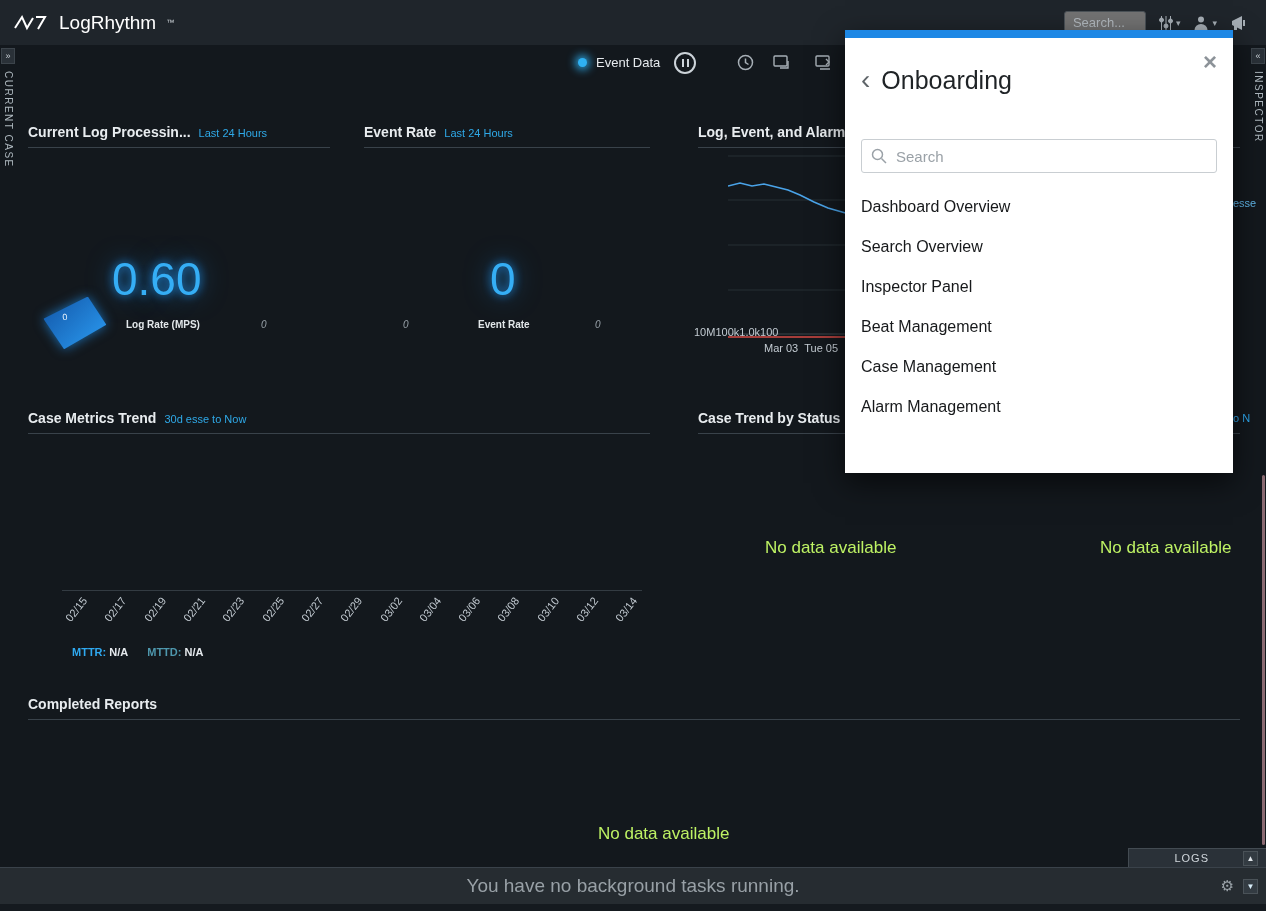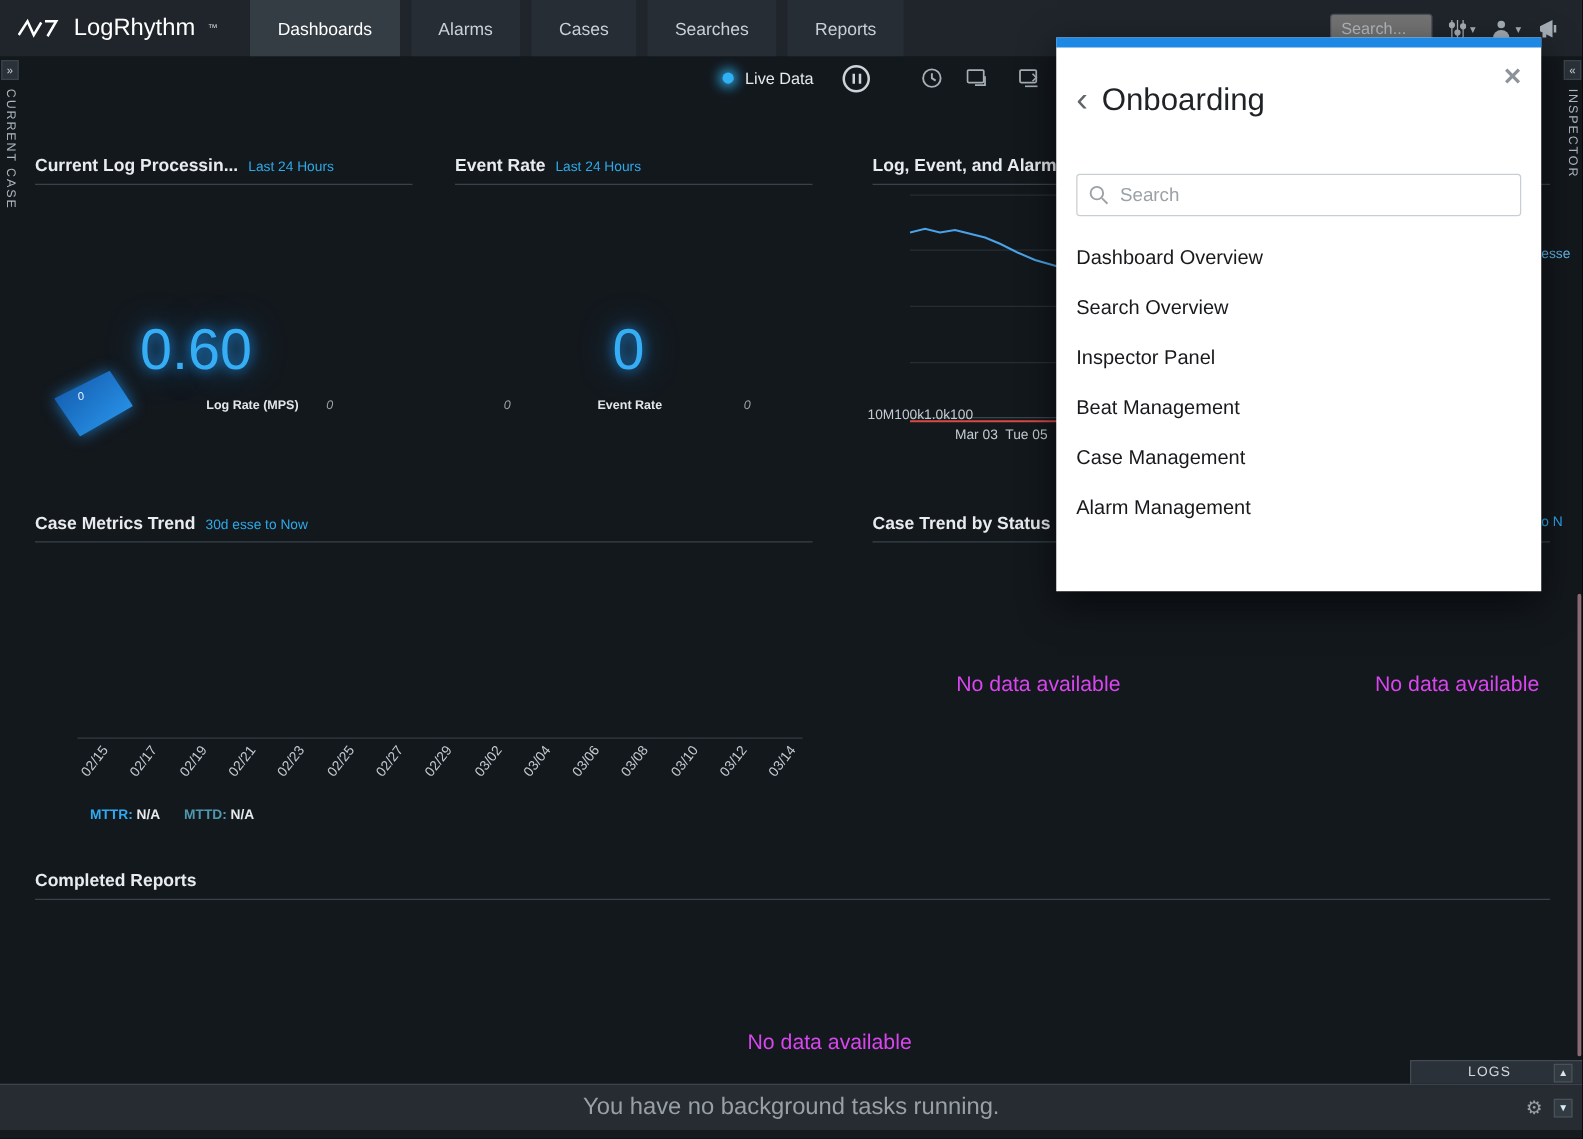--- a/index.html
+++ b/index.html
@@ -60,21 +60,21 @@
 
   
   .axisline{position:absolute;left:62px;top:590px;width:580px;height:1px;background:#333b42;z-index:2;}
   .dticks{position:absolute;left:62px;top:594px;width:578px;display:flex;justify-content:space-between;z-index:3;}
   .dticks span{transform:rotate(-52deg) translate(-7px,6px);font-size:11px;color:#c3cbd2;white-space:nowrap;display:block;}
   .mtt{position:absolute;left:72px;top:646px;font-size:11px;z-index:3;}
   .mtt .l1{color:#2fa9f0;font-weight:bold;}
   .mtt .l2{color:#4e97ad;font-weight:bold;margin-left:16px;}
   .mtt .v{color:#e6eaee;font-weight:bold;margin-left:3px;}
 
-  .nodata{position:absolute;font-size:17px;color:#d946ef;white-space:nowrap;z-index:3;}
+  .nodata{position:absolute;font-size:17px;color:#bef264;white-space:nowrap;z-index:3;}
   .clip-txt{position:absolute;font-size:11px;overflow:hidden;white-space:nowrap;z-index:3;}
 
   
   .logs-tab{position:absolute;left:1128px;top:848px;width:138px;height:19px;background:#2a3138;
       border-top:1px solid #434b52;border-left:1px solid #434b52;display:flex;align-items:center;justify-content:flex-end;
       gap:34px;padding-right:8px;z-index:6;}
   .logs-label{font-size:11px;letter-spacing:1px;color:#d2d8dd;}
   .sq-btn{width:15px;height:15px;background:#333b42;border:1px solid #4a5258;color:#dfe4e8;font-size:8px;
       display:flex;align-items:center;justify-content:center;cursor:pointer;}
   .statusbar{position:absolute;left:0;top:867px;width:100%;height:37px;background:#262c31;border-top:1px solid #3a424a;
@@ -107,28 +107,20 @@
 
   <header class="navbar">
     <div class="logo">
       <svg width="36" height="20" viewBox="0 0 36 20">
         <path d="M1 15 L8 4 L13 15 L19 5" stroke="#fff" fill="none" stroke-width="2"></path>
         <path d="M22 4 h9 l-7 12" stroke="#fff" fill="none" stroke-width="2"></path>
       </svg>
       <span>LogRhythm</span>
         <sup>™</sup>
     </div>
-    <nav class="tabs">
-
-    <button class="tab">Dashboards</button>
-        <button class="tab">Alarms</button>
-        <button class="tab">Cases</button>
-        <button class="tab">Searches</button>
-        <button class="tab">Reports</button>
-      </nav>
     <div class="nav-right">
       <input class="nav-search" placeholder="Search..." style="">
       <span class="icon-btn">
         <svg width="14" height="16" viewBox="0 0 14 16" stroke="currentColor" fill="currentColor">
           <line x1="2.5" y1="1" x2="2.5" y2="15"></line>
             <circle cx="2.5" cy="5" r="2"></circle>
           <line x1="7" y1="1" x2="7" y2="15"></line>
             <circle cx="7" cy="11" r="2"></circle>
           <line x1="11.5" y1="1" x2="11.5" y2="15"></line>
             <circle cx="11.5" cy="6" r="2"></circle>
@@ -147,21 +139,21 @@
           <polygon points="2,6 12,1 12,15 2,10"></polygon>
             <rect x="13" y="5" width="2" height="6"></rect>
             <path d="M4 11 h3 v4 h-3 z"></path>
         </svg>
       </span>
     </div>
   </header>
 
   <div class="live">
     <span class="live-dot"></span>
-    <span>Live Data</span>
+    <span>Event Data</span>
   </div>
   <div class="pause-btn">
       <i></i>
       <i></i>
     </div>
   <span class="tb-icon" style="left:737px;top:54px;">
     <svg width="17" height="17" viewBox="0 0 17 17" fill="none" stroke="currentColor" stroke-width="1.5">
       <circle cx="8.5" cy="8.5" r="7"></circle>
         <path d="M8.5 4.5 v4 l3 2"></path>
     </svg>
@@ -203,21 +195,21 @@
     <span>Log, Event, and Alarm...</span>
   </div>
   <div class="sec-line" style="left:698px;top:147px;width:542px;"></div>
 
   <div class="gauge-wrap">
     <div class="gauge">
         <span>0</span>
       </div>
   </div>
   <div class="big-blue" style="left:112px;top:252px;">0.60</div>
-  <div class="mini-label" style="left:126px;top:319px;margin-left:39px;">Log Rate (MPS)</div>
+  <div class="mini-label" style="left:126px;top:319px;">Log Rate (MPS)</div>
   <div class="aux0" style="left:261px;top:319px;">0</div>
 
   <div class="aux0" style="left:403px;top:319px;">0</div>
   <div class="big-blue" style="left:490px;top:252px;">0</div>
   <div class="mini-label" style="left:478px;top:319px;">Event Rate</div>
   <div class="aux0" style="left:595px;top:319px;">0</div>
 
   <div class="yticks">
 
   <span>10M</span>

